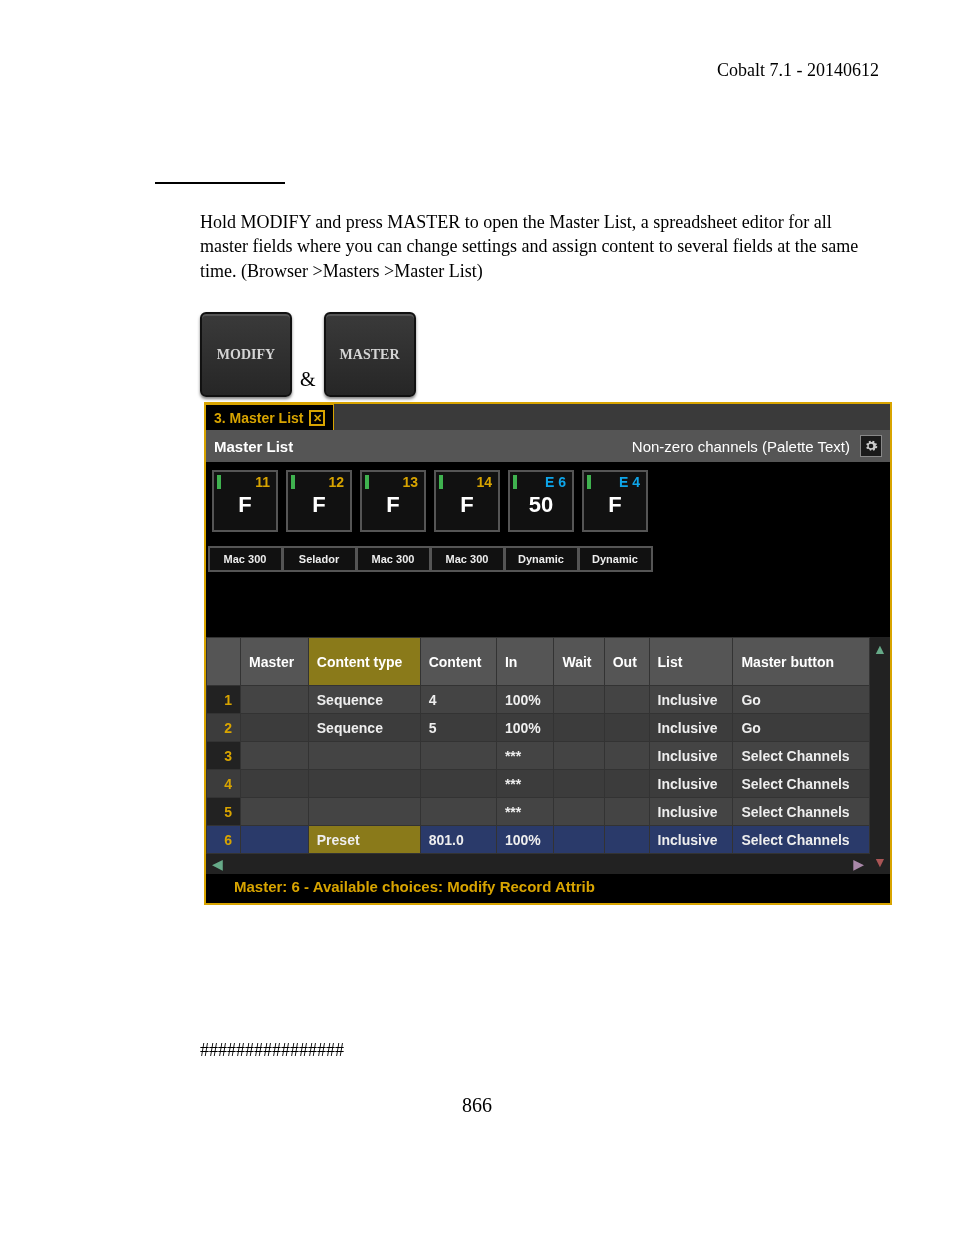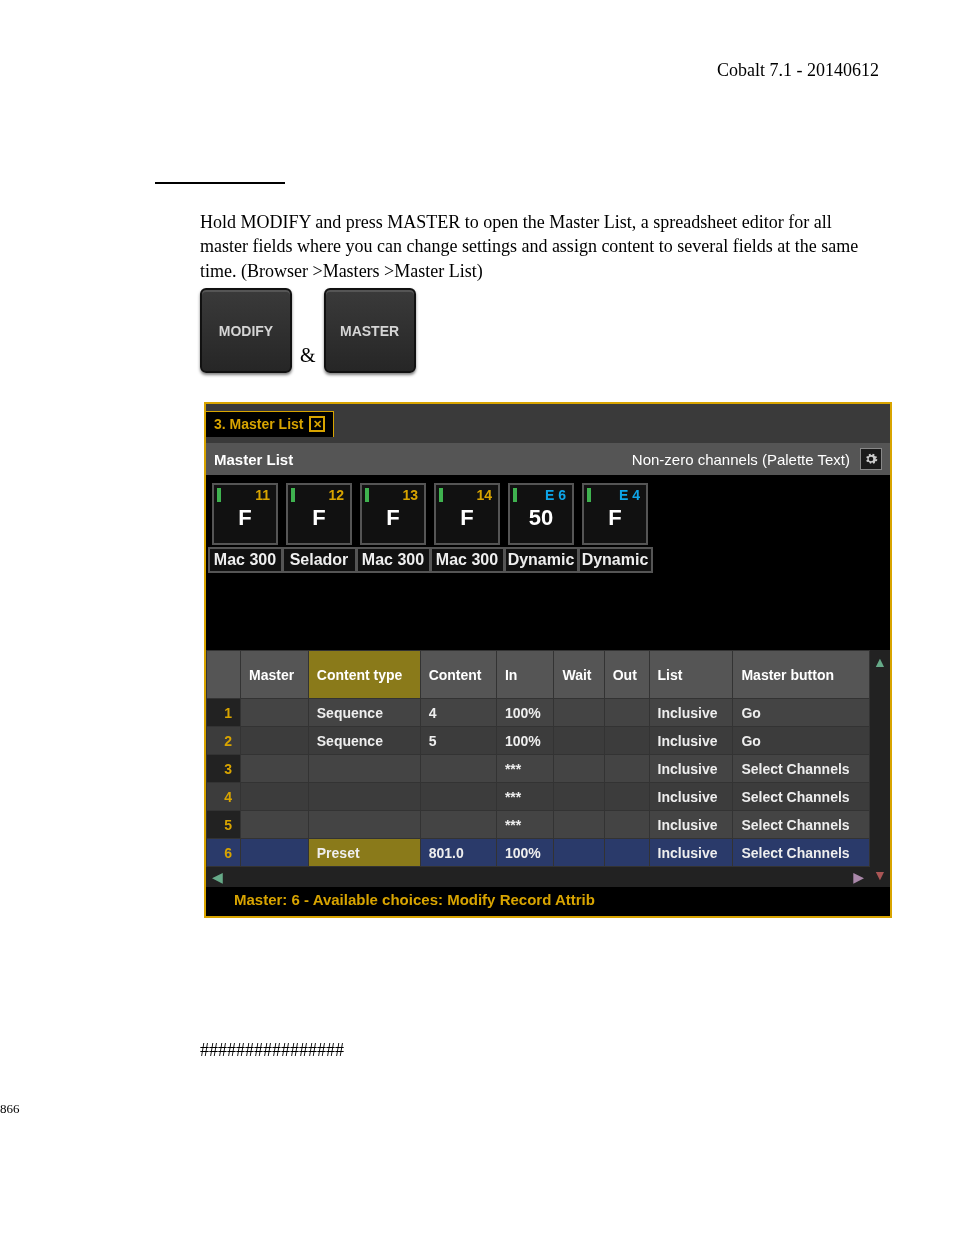--- a/index.html
+++ b/index.html
@@ -5,40 +5,41 @@
   * { box-sizing: border-box; margin: 0; padding: 0; }
   html, body { width: 954px; height: 1235px; background: #fff; font-family: "Times New Roman", serif; color: #000; }
   .page { position: relative; width: 954px; height: 1235px; }
   .header-text { position: absolute; top: 60px; right: 75px; font-size: 18px; }
   .rule { position: absolute; top: 182px; left: 155px; width: 130px; border-top: 2px solid #000; }
   .body-text { position: absolute; top: 210px; left: 200px; width: 670px; font-size: 18px; line-height: 1.35; }
   .keys-row { position: absolute; top: 288px; left: 200px; display: flex; align-items: flex-end; gap: 8px; }
   .key {
     width: 92px; height: 85px; background: linear-gradient(#3a3a3a,#262626);
     border: 2px solid #111; border-radius: 6px; display: flex; align-items: center; justify-content: center;
-    color: #d5d5d5; font-family: Liberation Sans, sans-serif; font-size: 14px; font-weight: bold;
+    color: #d5d5d5; font-family: Liberation Serif, serif; font-size: 14px; font-weight: bold;
     box-shadow: inset 0 2px 0 #555, 0 2px 3px rgba(0,0,0,.5);
+    margin-top: 24px;
   }
   .amp { font-size: 20px; padding-bottom: 6px; }
   
   .shot { position: absolute; top: 402px; left: 204px; width: 688px; font-family: "Segoe UI", Arial, sans-serif; color: #ddd; border: 2px solid #d8a400; background: #000; }
-  .tab-bar { background: #3a3a3a; height: 39px; display: flex; align-items: center; }
+  .tab-bar { background: #3a3a3a; height: 26px; display: flex; align-items: center; }
   .tab { background: #000; color: #d8a400; font-weight: bold; font-size: 14px; height: 26px; line-height: 26px; padding: 0 8px; display: flex; align-items: center; gap: 6px; border-top: 1px solid #d8a400; border-right: 1px solid #d8a400; }
   .tab .close { width: 16px; height: 16px; border: 2px solid #d8a400; display: flex; align-items: center; justify-content: center; font-size: 11px; color: #d8a400; }
   .subheader { background: #555; height: 32px; display: flex; align-items: center; justify-content: space-between; padding: 0 8px; color: #fff; font-weight: bold; font-size: 15px; }
   .subheader .right { display: flex; align-items: center; gap: 10px; font-weight: normal; }
   .gear { width: 22px; height: 22px; background: #1a1a1a; border: 1px solid #888; display: flex; align-items: center; justify-content: center; color: #ccc; font-size: 14px; }
   .masters-strip { background: #000; height: 175px; padding: 8px 4px; display: flex; gap: 4px; }
   .master-cell { width: 70px; display: flex; flex-direction: column; align-items: center; }
   .mc-top { width: 66px; height: 62px; border: 2px solid #555; background: #111; display: flex; flex-direction: column; align-items: center; justify-content: flex-start; position: relative; padding-top: 2px; }
   .mc-num { color: #d8a400; font-size: 14px; font-weight: bold; align-self: flex-end; padding-right: 6px; }
   .mc-num.green { color: #0ea5e9; }
   .mc-tick { position: absolute; left: 3px; top: 3px; width: 4px; height: 14px; background: #3fb24f; }
   .mc-big { color: #fff; font-size: 22px; font-weight: bold; margin-top: 2px; }
-  .mc-label { width: 75px; height: 26px; border: 2px solid #555; background: #111; color: #eee; font-size: 16px; font-weight: bold; display: flex; align-items: center; justify-content: center; margin-top: 2px; }
+  .mc-label { width: 75px; height: 26px; border: 2px solid #555; background: #111; color: #eee; font-size: 11px; font-weight: bold; display: flex; align-items: center; justify-content: center; margin-top: 14px; }
   
   .tbl { width: 100%; border-collapse: collapse; font-size: 14px; }
   .tbl th { background: #555; color: #fff; font-weight: bold; text-align: left; padding: 6px 8px; border: 1px solid #333; height: 48px; vertical-align: middle; }
   .tbl th.sel { background: #8a7a1a; }
   .tbl td { background: #444; color: #eee; font-weight: bold; padding: 4px 8px; border: 1px solid #333; height: 28px; }
   .tbl tr.alt td { background: #3c3c3c; }
   .tbl tr.hl td { background: #2a3a6a; }
   .tbl tr.hl td.sel { background: #8a7a1a; }
   .tbl td.idx { background: #222; color: #d8a400; width: 28px; text-align: right; }
   .tbl tr.hl td.idx { background: #2a3a6a; color: #d8a400; }
@@ -46,21 +47,21 @@
   .table-body { flex: 1; }
   .vscroll { width: 20px; background: #222; display: flex; flex-direction: column; justify-content: space-between; align-items: center; }
   .vscroll .arr { color: #8aa; font-size: 14px; padding: 4px 0; }
   .vscroll .arr.up { color: #6a8; }
   .vscroll .arr.dn { color: #a55; }
   .hscroll { height: 20px; background: #222; display: flex; justify-content: space-between; align-items: center; padding: 0 6px; }
   .hscroll .arr { color: #6a8; font-size: 14px; }
   .status { background: #000; color: #d8a400; font-weight: bold; font-size: 15px; padding: 4px 28px 8px; }
   .spacer-col { background:#222; width:34px; }
   .footer-hash { position: absolute; top: 1040px; left: 200px; font-size: 18px; }
-  .page-num { position: absolute; bottom: 118px; width: 100%; text-align: left; font-size: 13px; }
+  .page-num { position: absolute; bottom: 118px; width: 100%; text-align: center; font-size: 20px; }
 </style>
 </head>
 <body>
 <div class="page">
 
   <div class="header-text">Cobalt 7.1 - 20140612</div>
   <div class="rule"></div>
   <div class="body-text">Hold MODIFY and press MASTER to open the Master List, a spreadsheet editor for all master fields where you can change settings and assign content to several fields at the same time. (Browser &gt;Masters &gt;Master List)</div>
 
   <div class="keys-row">

